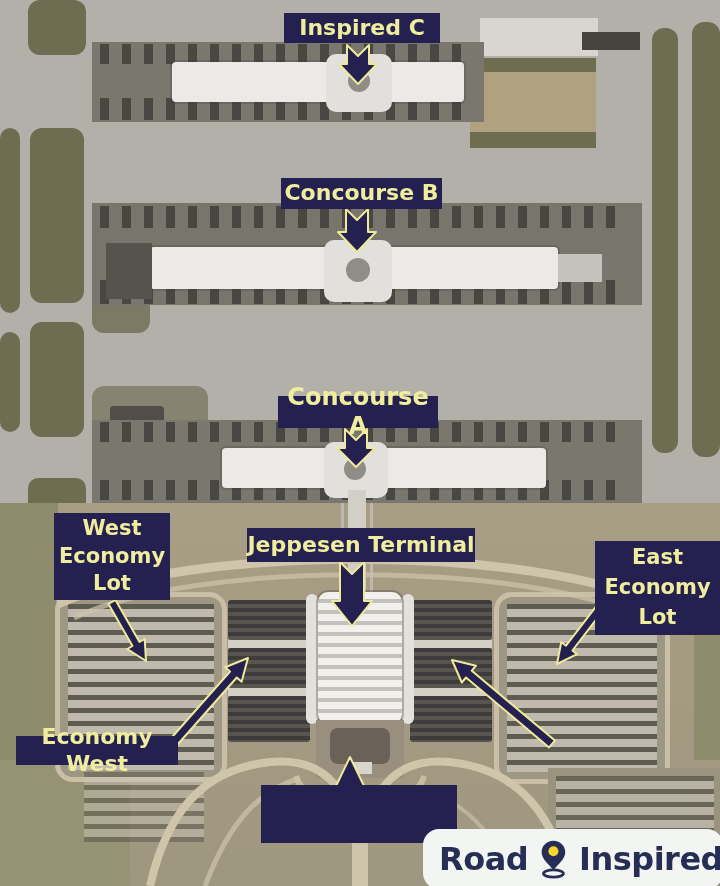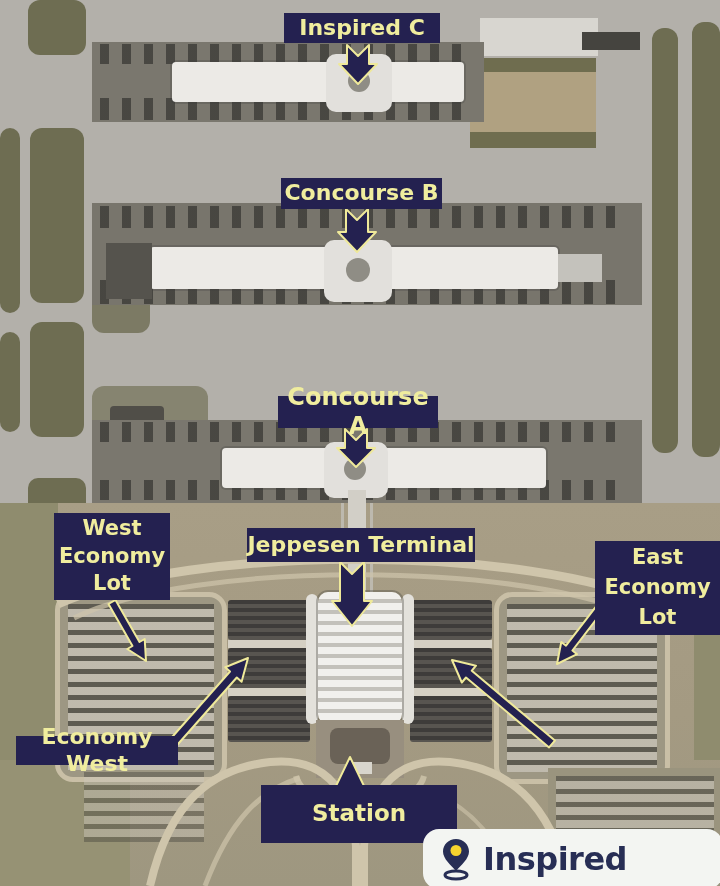--- a/index.html
+++ b/index.html
@@ -180,24 +180,24 @@
   </div>
   <div class="lbl" id="lbl-east-econ">
     <span>East</span>
     <span>Economy</span>
     <span>Lot</span>
   </div>
   <div class="lbl" id="lbl-garage-west">
     <span>Economy West</span>
   </div>
   <div class="lbl" id="lbl-station">
-    <span>Station</span>
   </div>
 
   <div id="watermark">
+    <span>Road</span>
     <svg width="34" height="44" viewBox="0 0 34 44">
       <ellipse cx="17" cy="38" rx="11" ry="4" fill="none" stroke="#272e55" stroke-width="3"></ellipse>
       <path d="M17 2 C 9.5 2 4 7.8 4 14.5 C 4 22 12 28 17 34 C 22 28 30 22 30 14.5 C 30 7.8 24.5 2 17 2 Z" fill="#272e55"></path>
       <circle cx="17" cy="13.5" r="5.5" fill="#f6d42e"></circle>
     </svg>
     <span>Inspired</span>
   </div>
 
 </div>
 

